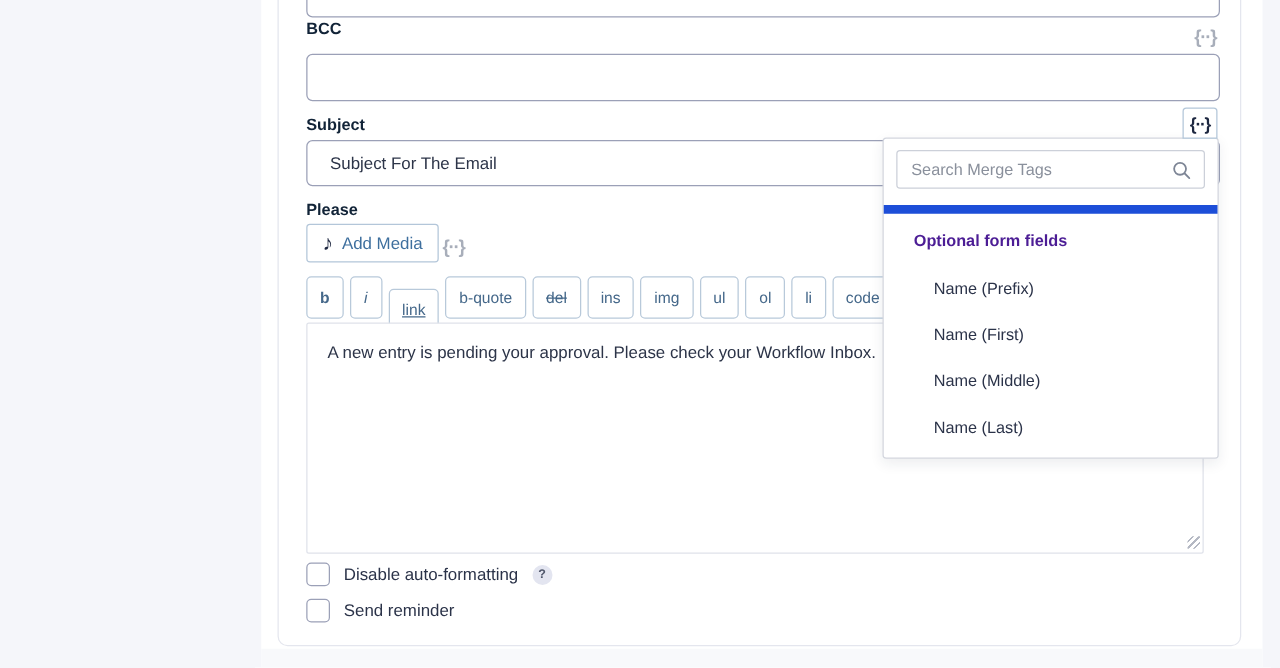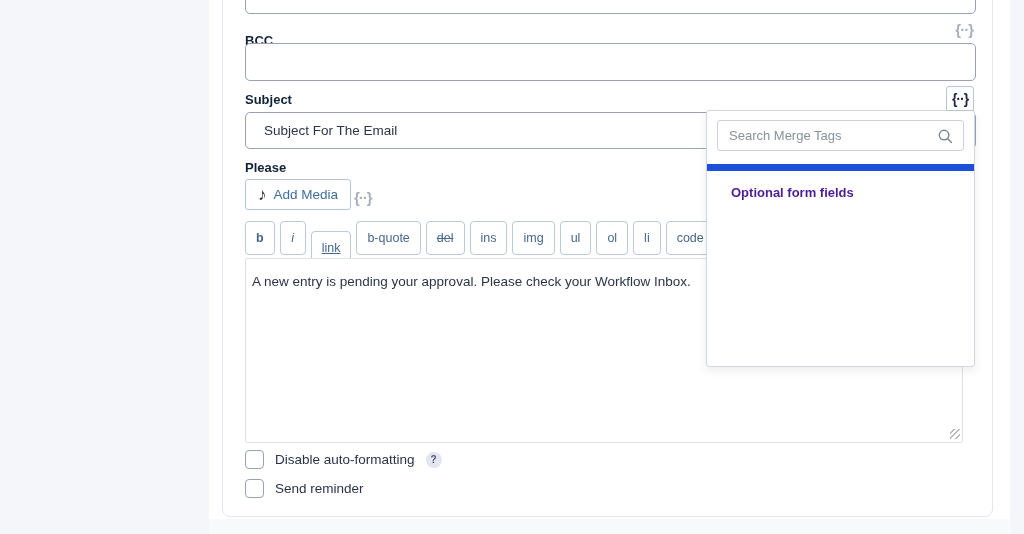--- a/index.html
+++ b/index.html
@@ -42,21 +42,21 @@
   .mt-bcc { right: 19px; top: 41px; }
   .mt-media { left: 131px; top: 209px; }
   .mt-subject-btn {
     right: 18px; top: 105px; width: 28px; height: 25px;
     border: 1px solid #b3c6d9; border-radius: 3px 3px 0 0; background: #fff;
     color: #1d2740; font-size: 14px; letter-spacing: -1px; font-weight: bold;
     display: flex; align-items: center; justify-content: center;
     z-index: 41; cursor: pointer; font-family: "Liberation Sans", sans-serif;
   }
 
-  .bcc-label { top: 52px; text-align: right; }
+  .bcc-label { top: 34px; text-align: right; }
   .bcc-input { top: 62px; }
   .subject-label { top: 111px; }
   .subject-input { top: 131px; height: 37px; }
   .message-label { top: 179px; }
 
   .add-media-btn {
     left: 22px; top: 198px; height: 31px; padding: 0 12px;
     display: inline-flex; align-items: center; gap: 7px;
     background: #fff; border: 1px solid #b3c6d9; border-radius: 3px;
     color: #3e6f9e; font-size: 13.5px; font-weight: 500; cursor: pointer;
@@ -76,21 +76,21 @@
   .qt-i { font-style: italic; }
   .qt-link { text-decoration: underline; margin-top: 10px; }
   .qt-del { text-decoration: line-through; }
 
   .editor-wrap { left: 22px; top: 277px; width: 718px; height: 185px; }
   .editor-textarea {
     width: 100%; height: 100%; resize: none; outline: none;
     border: 1px solid #dfe2ea; border-radius: 2px; background: #fff;
     font-family: "Liberation Sans", sans-serif;
     font-size: 13.5px; color: #2c3448; line-height: 1.5;
-    padding: 13px 6px;
+    padding: 13px 16px;
   }
   .resize-grip {
     position: absolute; right: 3px; bottom: 4px; width: 10px; height: 10px;
     background: repeating-linear-gradient(135deg, transparent 0 2.5px, #b4b8c3 2.5px 3.8px);
     pointer-events: none;
   }
 
   .checkbox-row { left: 22px; display: flex; align-items: center; gap: 11px; }
   .row-autoformat { top: 469px; text-align: right; }
   .row-reminder { top: 498px; }
@@ -195,13 +195,19 @@
   <div class="mt-search-wrap">
     <input class="mt-search-input" placeholder="Search Merge Tags" style="">
     <span class="mt-search-icon">
       <svg width="17" height="17" viewBox="0 0 20 20">
         <circle cx="8.3" cy="8.3" r="5.6" fill="none" stroke="#7e8696" stroke-width="1.7"></circle>
         <line x1="12.7" y1="12.7" x2="17" y2="17" stroke="#7e8696" stroke-width="1.7" stroke-linecap="round"></line>
       </svg>
     </span>
   </div>
   <div class="mt-group-label">Optional form fields</div>
+  <div class="mt-items">
+    <div class="mt-item">Name (Prefix)</div>
+    <div class="mt-item">Name (First)</div>
+    <div class="mt-item">Name (Middle)</div>
+    <div class="mt-item">Name (Last)</div>
+  </div>
 </div>
 
 </body></html>

